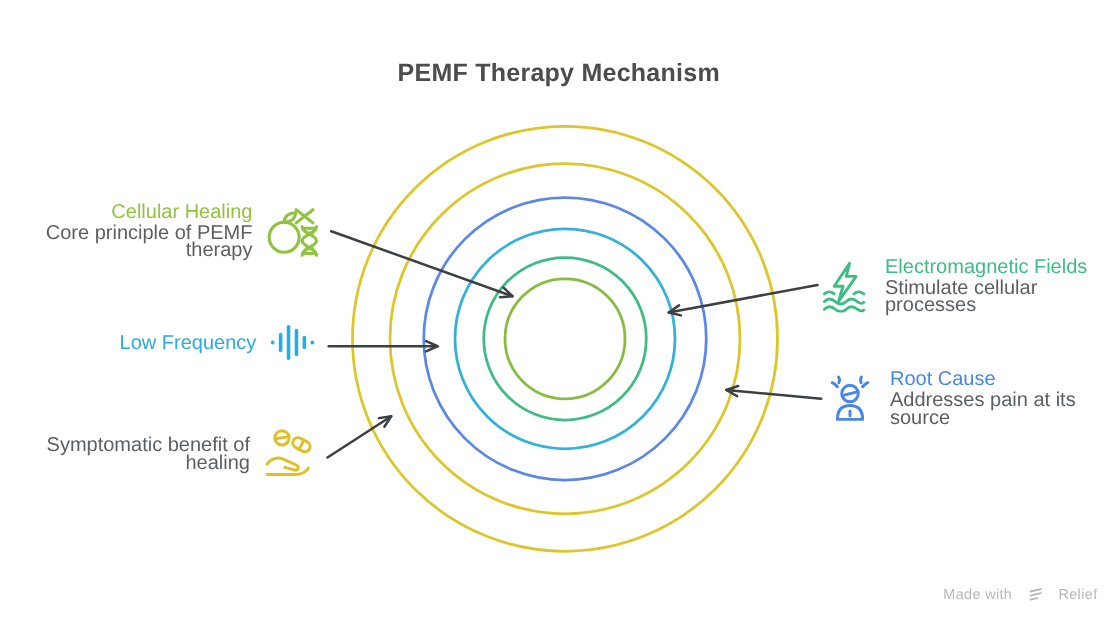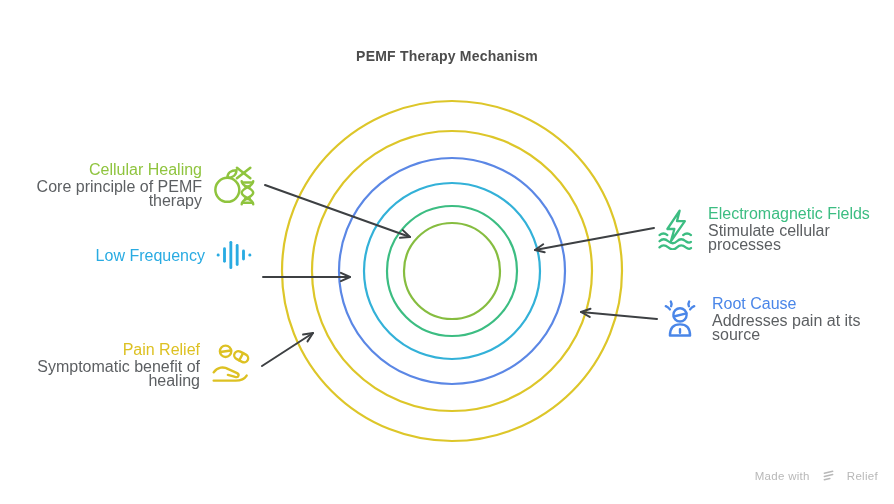--- a/index.html
+++ b/index.html
@@ -1,21 +1,21 @@
 <!DOCTYPE html>
 <html><head>
 <meta charset="utf-8">
 <style>
   html,body{margin:0;padding:0;background:#ffffff;}
   body{width:894px;height:504px;position:relative;overflow:hidden;
        font-family:"Liberation Sans",sans-serif;}
   .canvas{position:absolute;inset:0;width:894px;height:504px;}
   .layer{position:absolute;left:0;top:0;}
   .title{position:absolute;top:48px;left:0;width:100%;text-align:center;
-         font-size:14px;font-weight:bold;margin:0;letter-spacing:.2px;}
+         font-size:20px;font-weight:bold;margin:0;letter-spacing:.2px;}
   .label{position:absolute;display:flex;align-items:center;gap:10px;}
   .label .text{display:flex;flex-direction:column;gap:3px;}
   .label.left .text{text-align:right;}
   .ltitle{font-size:16px;font-weight:500;line-height:15px;}
   .lsub{font-size:16px;color:#5c5f62;line-height:14px;}
   .icon{display:flex;align-items:center;justify-content:center;}
   .icon svg{display:block;}
   .footer{position:absolute;right:16px;bottom:22px;display:flex;align-items:center;
           gap:5px;font-size:11.5px;color:#b8b8b8;letter-spacing:.3px;}
   .footer svg{display:block;}
@@ -74,39 +74,38 @@
         <path d="M31 20 C31 26 43 27 43 32 C43 37 31 38 31 44"></path>
         <path d="M43 20 C43 26 31 27 31 32 C31 37 43 38 43 44"></path>
         <path d="M32.5 21.5 L41.5 21.5"></path>
         <path d="M34.5 25.5 L39.5 25.5"></path>
         <path d="M34.5 38.5 L39.5 38.5"></path>
         <path d="M32.5 42.5 L41.5 42.5"></path>
       </svg>
     </span>
   </div>
 
-  <div class="label left" style="top:236px;right:641px;">
+  <div class="label left" style="top:255px;right:641px;">
     <div class="text">
       <div class="ltitle" style="color: rgb(41, 171, 226);">Low Frequency</div>
     </div>
     <span class="icon" style="color: rgb(41, 171, 226);">
       <svg width="38" height="38" viewBox="0 0 48 48" fill="none" stroke="currentColor" stroke-width="3.6" stroke-linecap="round">
         <path d="M4 23.8 L4 24.2"></path>
         <path d="M12 16 L12 32"></path>
         <path d="M20 8 L20 40"></path>
         <path d="M28 12 L28 36"></path>
         <path d="M36 19 L36 29"></path>
         <path d="M44 23.8 L44 24.2"></path>
       </svg>
     </span>
   </div>
 
   <div class="label left" style="top:342px;right:640px;">
     <div class="text">
-      <div class="ltitle" style="color: rgb(221, 193, 34);">Pain Relief</div>
       <div class="lsub">Symptomatic benefit of healing</div>
     </div>
     <span class="icon" style="color: rgb(221, 193, 34);">
       <svg width="44" height="44" viewBox="0 0 48 48" fill="none" stroke="currentColor" stroke-width="2.6" stroke-linecap="round" stroke-linejoin="round">
         <circle cx="17" cy="9" r="6.2"></circle>
         <path d="M11 9.8 L23 8.2"></path>
         <g transform="rotate(28 34 15)">
           <rect x="26" y="10.5" width="16" height="9" rx="4.5"></rect>
           <path d="M34 10.5 L34 19.5"></path>
         </g>

